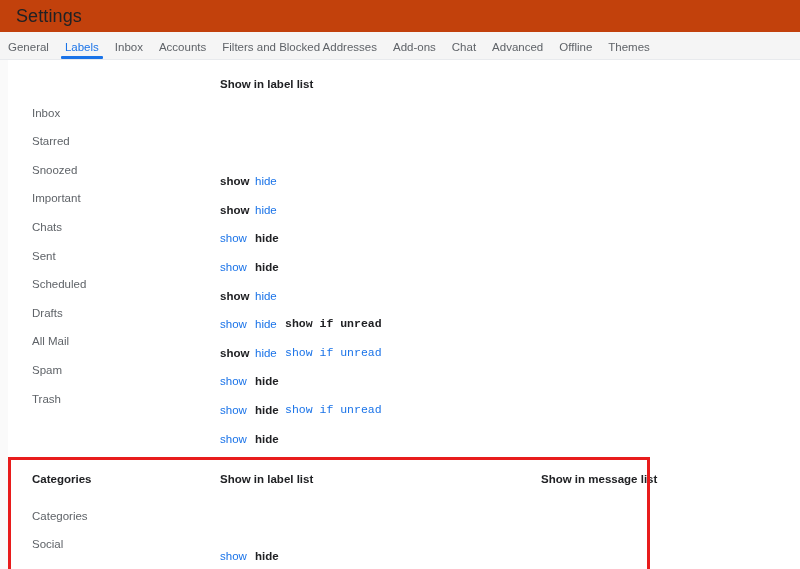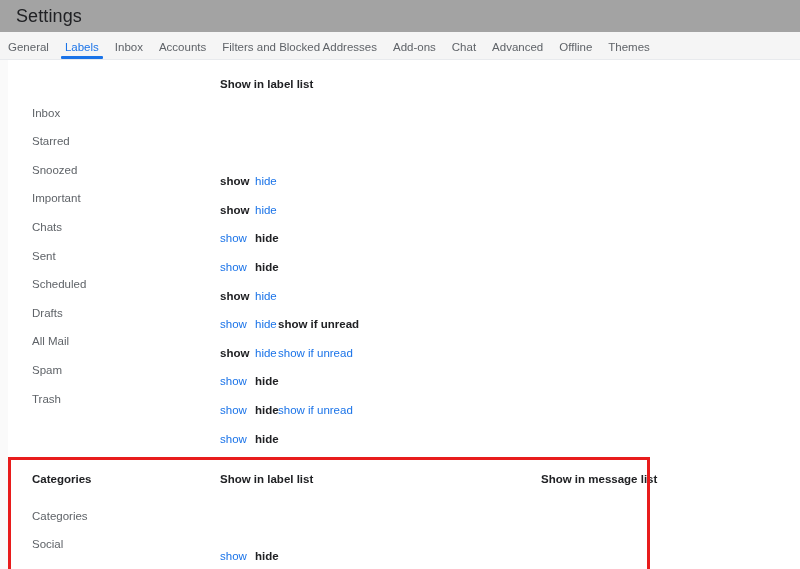--- a/index.html
+++ b/index.html
@@ -17,21 +17,21 @@
 
   
   #app {
     position: relative;
     width: 800px;
     height: 569px;
     background: #ffffff;
   }
   .topbar {
     height: 32px;
-    background: #a3a3a3;
+    background: #c2410c;
     display: flex;
     align-items: center;
     padding-left: 16px;
   }
   .page-title {
     font-size: 18px;
     font-weight: 400;
     color: #202124;
     letter-spacing: .1px;
   }
@@ -92,21 +92,21 @@
   }
   .cell {
     position: absolute;
     font-size: 11.5px;
     line-height: 28.6px;
     white-space: nowrap;
   }
   .c-label   { left: 32px; }
   .c-show    { left: 220px; }
   .c-hide    { left: 255px; }
-  .c-unread  { left: 278px; }
+  .c-unread  { left: 285px; font-family: Liberation Mono, monospace; }
   .c-mshow   { left: 541px; }
   .c-mhide   { left: 575px; }
 
   .hdr-row .cell { font-weight: 700; color: #202124; }
   .lbl { color: #5f6368; }
   .opt { cursor: pointer; margin-top: 40px; }
   .opt.on  { color: #202124; font-weight: 700; }
   .opt.link { color: #1a73e8; font-weight: 400; }
 
   

